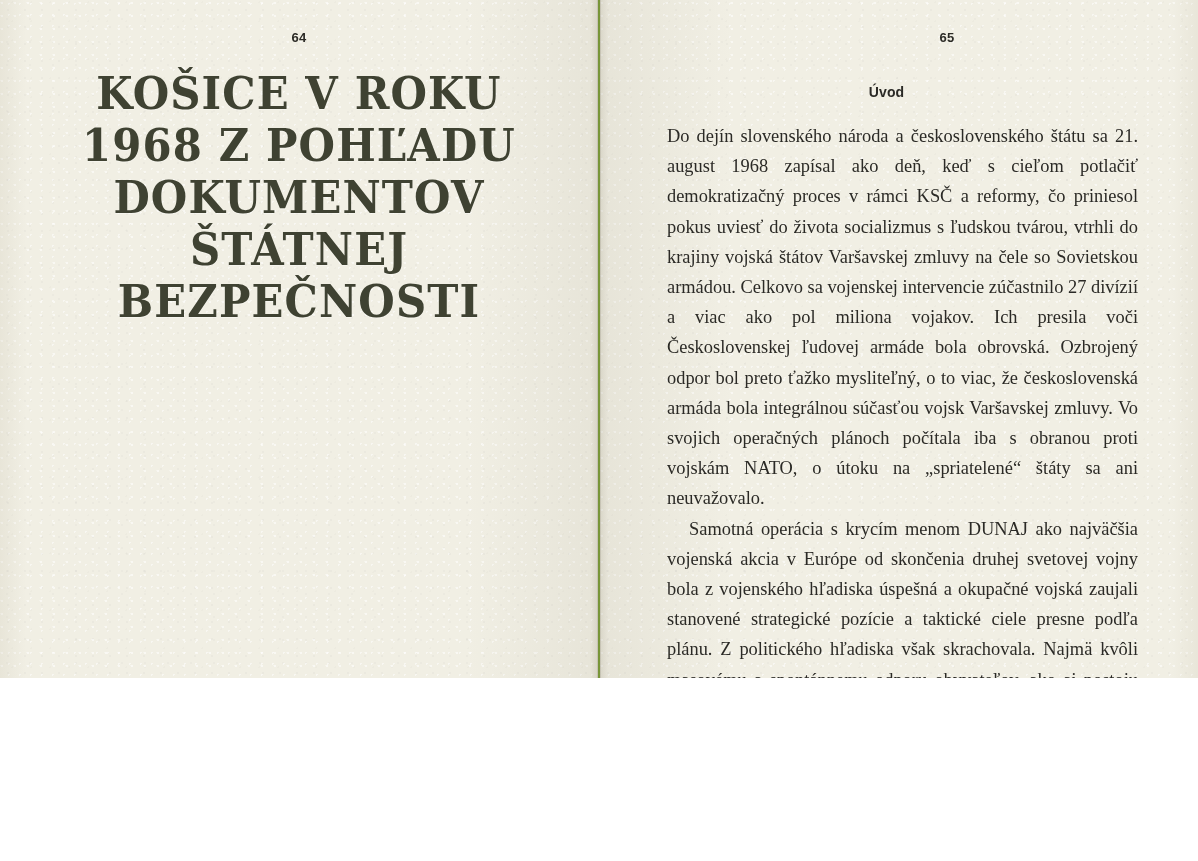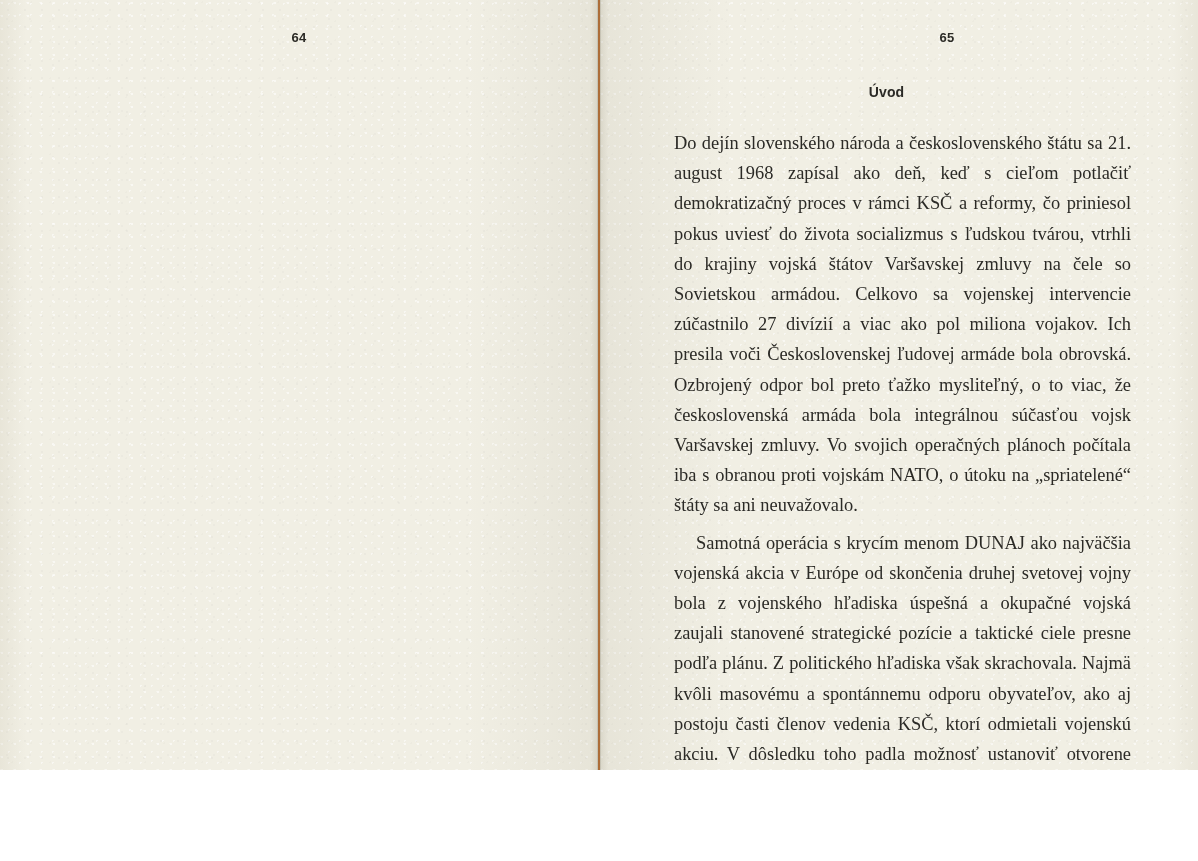--- a/index.html
+++ b/index.html
@@ -4,23 +4,23 @@
 <style>
   html, body {
     margin: 0;
     padding: 0;
     background: #ffffff;
   }
 
   #spread {
     position: relative;
     width: 1198px;
-    height: 770px;
+    height: 678px;
     overflow: hidden;
-    background: #f97316;
+    background: #84cc16;
     font-family: "Liberation Serif", "DejaVu Serif", serif;
   }
 
   
   .page {
     position: absolute;
     top: 0;
     height: 861px;
     background-color: #f1efe4;
     background-image:
@@ -147,38 +147,45 @@
     width: 471px;
     color: #2b2a26;
     font-size: 18.4px;
     line-height: 30.2px;
     text-align: justify;
     text-justify: inter-word;
     hyphens: manual;
     -webkit-hyphens: manual;
   }
   #text-column p {
-    margin: 7px;
+    margin: 0;
   }
   #text-column p + p {
     text-indent: 22px;
   }
 </style>
 </head>
 <body>
 
 <div id="spread">
 
   <div class="page" id="page-left"></div>
   <div class="page" id="page-right"></div>
 
   <div id="gutter"></div>
 
   <div class="folio" id="folio-left">64</div>
 
+  <div id="chapter-title">
+    <span class="tline">KOŠICE V ROKU</span>
+    <span class="tline">1968 Z POHĽADU</span>
+    <span class="tline">DOKUMENTOV</span>
+    <span class="tline">ŠTÁTNEJ</span>
+    <span class="tline">BEZPEČNOSTI</span>
+  </div>
 
   <div id="chapter-author">Peter Jašek</div>
 
   <div class="folio" id="folio-right">65</div>
 
   <div id="section-heading">Úvod</div>
 
   <div id="text-column">
     <p>Do dejín slovenského národa a československého štátu sa 21. august 1968 zapísal ako deň, keď s cieľom potlačiť demokratizačný proces v rámci KSČ a reformy, čo priniesol pokus uviesť do života socializmus s ľudskou tvárou, vtrhli do krajiny vojská štátov Varšavskej zmluvy na čele so Sovietskou armádou. Celkovo sa vojenskej intervencie zúčastnilo 27 divízií a viac ako pol miliona vojakov. Ich presila voči Československej ľudovej armáde bola obrovská. Ozbrojený odpor bol preto ťažko mysliteľný, o to viac, že československá armáda bola integrálnou súčasťou vojsk Varšavskej zmluvy. Vo svojich operačných plánoch počítala iba s obranou proti vojskám NATO, o útoku na „spriatelené“ štáty sa ani neuvažovalo.</p>
     <p>Samotná operácia s krycím menom DUNAJ ako najväčšia vojenská akcia v Európe od skončenia druhej svetovej vojny bola z vojenského hľadiska úspešná a okupačné vojská zaujali stanovené strategické pozície a taktické ciele presne podľa plánu. Z politického hľadiska však skrachovala. Najmä kvôli masovému a spontánnemu odporu obyvateľov, ako aj postoju časti členov vedenia KSČ, ktorí odmietali vojenskú akciu. V dôsledku toho padla možnosť ustanoviť otvorene kolaborantskú, tzv. robotnícko-roľnícku vládu, s cieľom legitimizovať vojenskú akciu ako „internacionálnu pomoc“. Politické ciele tak museli osnovatelia invázie napĺňať konsolidáciou, teda postupným nástupom normalizačného režimu. Ten sa pevne etabloval až v rokoch 1970–1971, neraz po brutálnom potlačení rozsiahlych protestov občianskej spoločnosti v rokoch 1968–1969 (osobitne počas tzv. hokejového týždňa v marci 1969 a na prvé výročie okupácie v auguste 1969), odstránení vedúcich predstaviteľov demokratizačného procesu a masovej čistke v komunistickej strane v roku 1970.</p>

